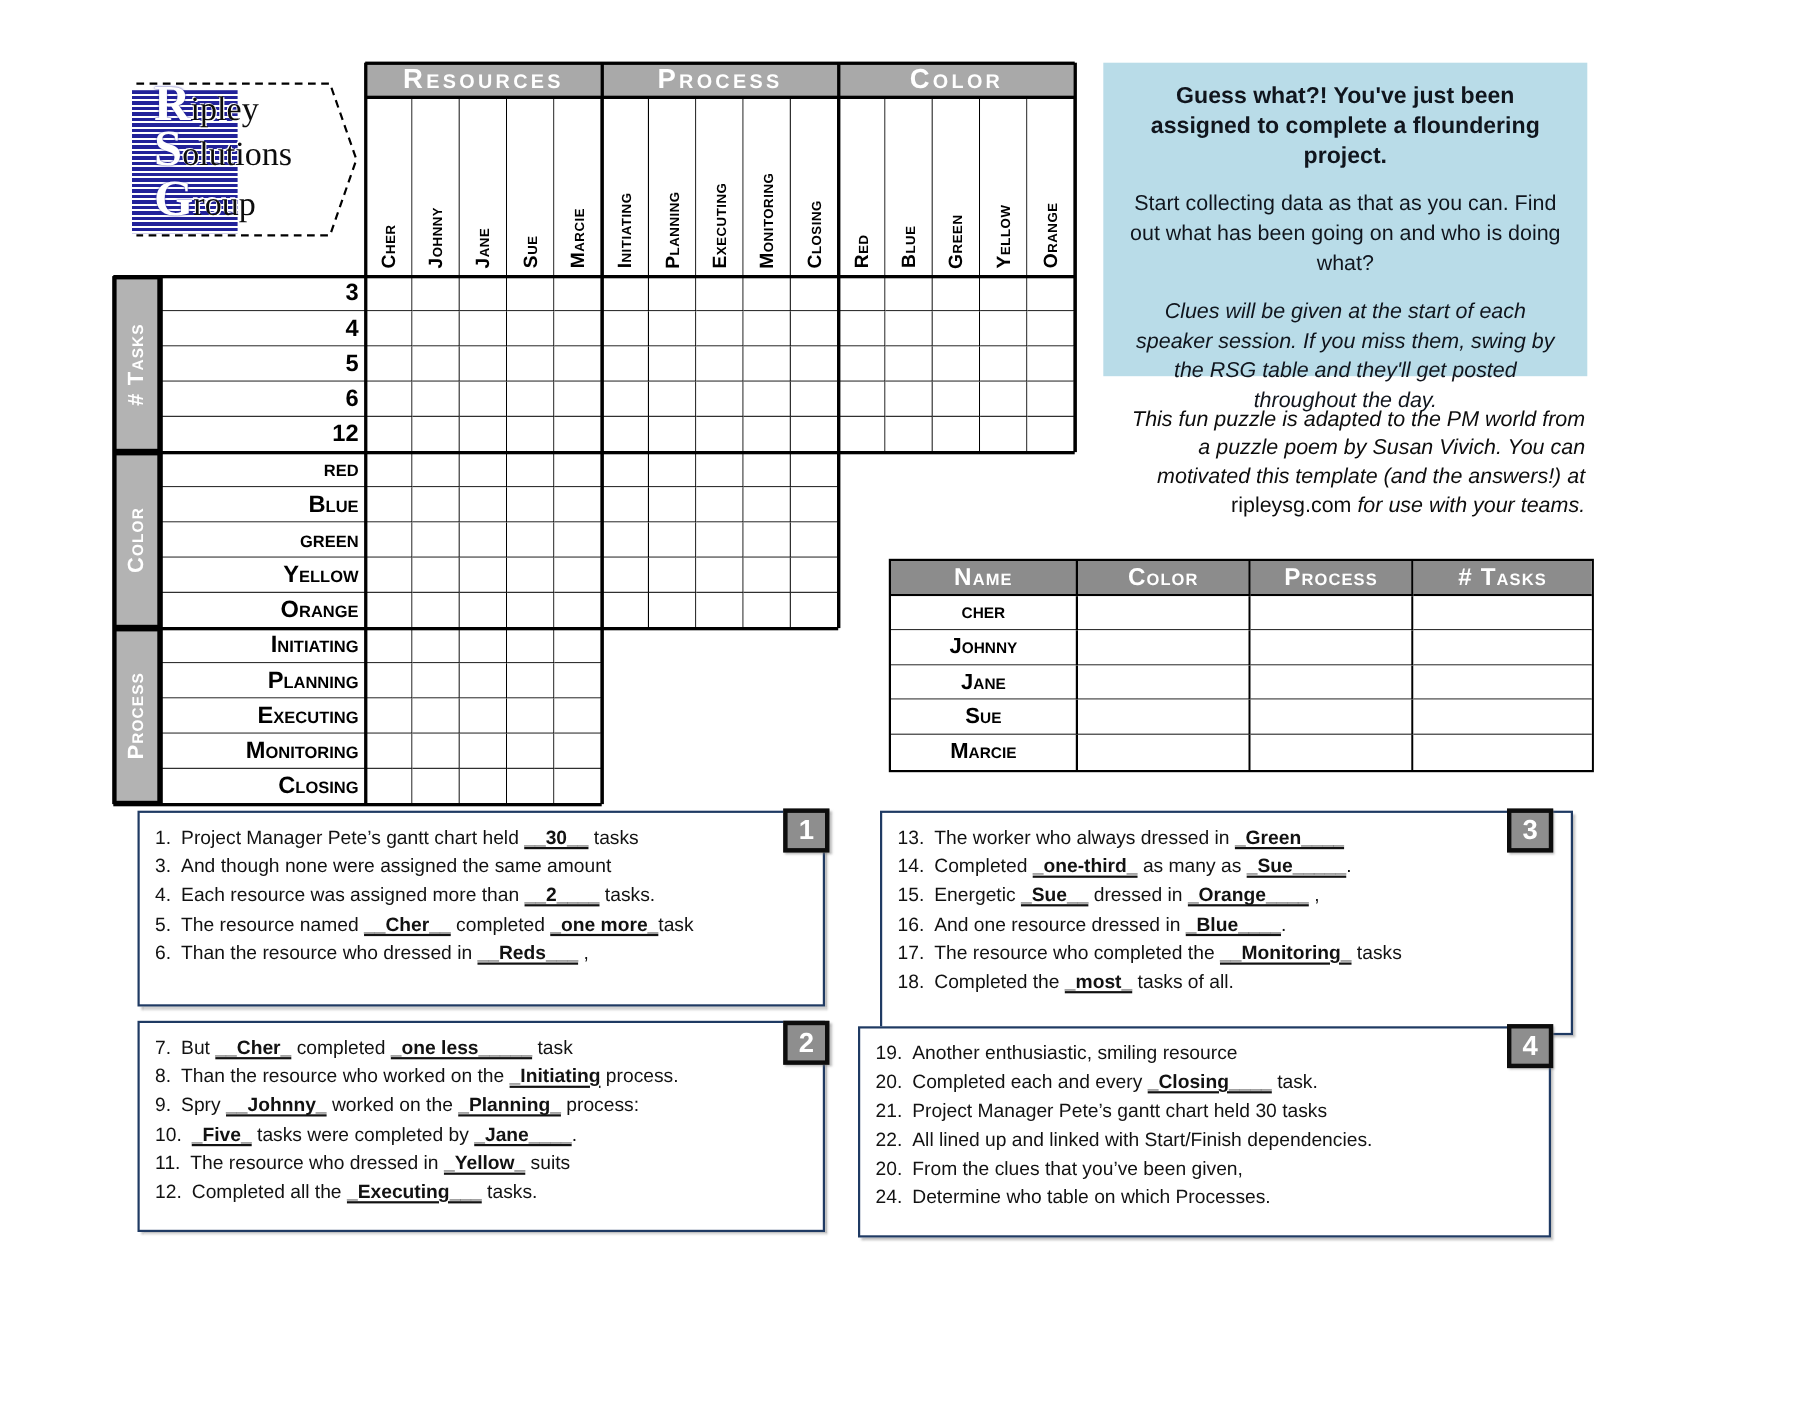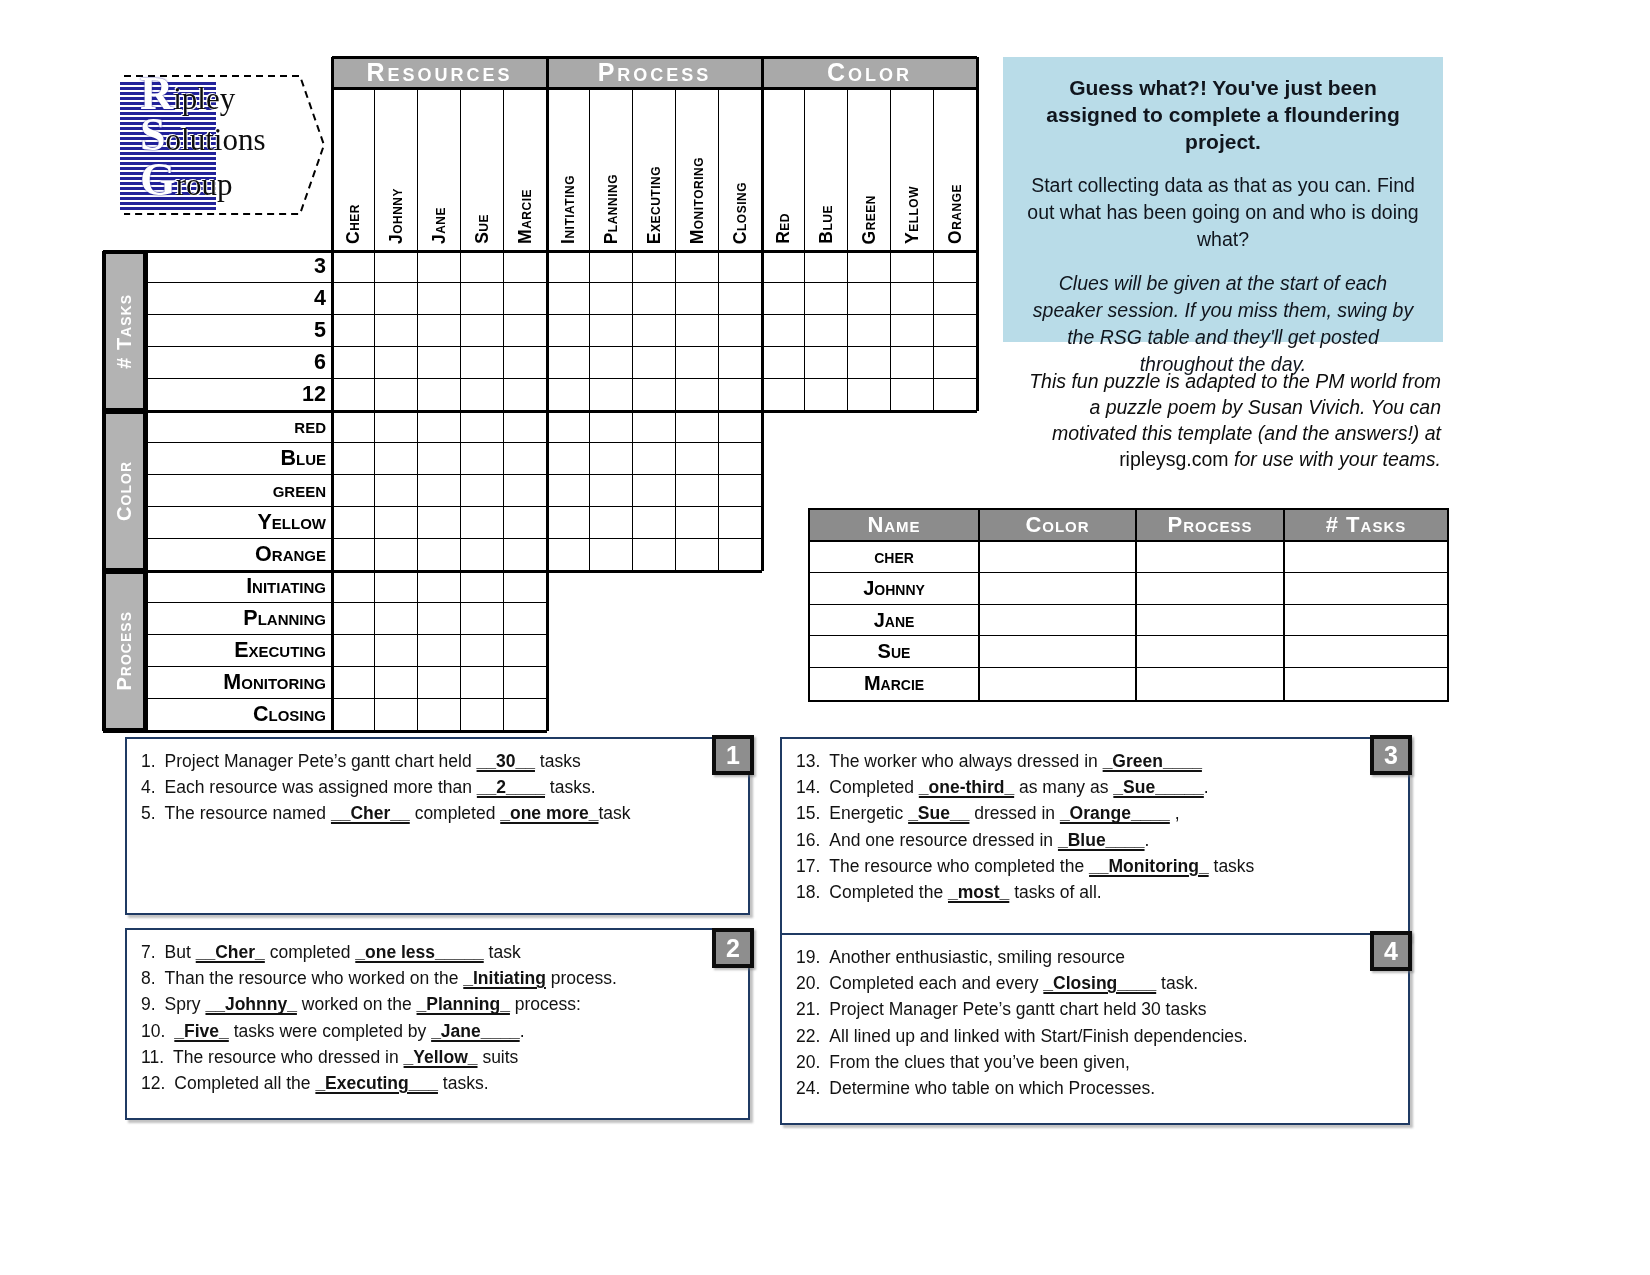--- a/index.html
+++ b/index.html
@@ -362,34 +362,36 @@
       <div class="acell lastcol"></div>
       <div class="acell lastrow aname">Marcie</div>
       <div class="acell lastrow"></div>
       <div class="acell lastrow"></div>
       <div class="acell lastcol lastrow"></div>
     </div>
 
   <div id="clues">
       <div class="cluebox" style="left: 125px; top: 737px; width: 625px; height: 178px;">
         <div class="clue"><span class="cnum">1.</span><span>Project Manager Pete’s gantt chart held </span><span class="blank">__30__</span><span> tasks</span></div>
+        <div class="clue"><span class="cnum">3.</span><span>And though none were assigned the same amount</span></div>
         <div class="clue"><span class="cnum">4.</span><span>Each resource was assigned more than </span><span class="blank">__2____</span><span> tasks.</span></div>
         <div class="clue"><span class="cnum">5.</span><span>The resource named </span><span class="blank">__Cher__</span><span> completed </span><span class="blank">_one more_</span><span>task</span></div>
+        <div class="clue"><span class="cnum">6.</span><span>Than the resource who dressed in </span><span class="blank">__Reds___</span><span> ,</span></div>
       </div>
       <div class="badge" style="left: 712px; top: 735px;">1</div>
       <div class="cluebox" style="left: 125px; top: 928px; width: 625px; height: 192px;">
         <div class="clue"><span class="cnum">7.</span><span>But </span><span class="blank">__Cher_</span><span> completed </span><span class="blank">_one less_____</span><span> task</span></div>
         <div class="clue"><span class="cnum">8.</span><span>Than the resource who worked on the </span><span class="blank">_Initiating</span><span> process.</span></div>
         <div class="clue"><span class="cnum">9.</span><span>Spry  </span><span class="blank">__Johnny_</span><span> worked on the </span><span class="blank">_Planning_</span><span> process:</span></div>
         <div class="clue"><span class="cnum">10.</span><span class="blank">_Five_</span><span> tasks were completed by </span><span class="blank">_Jane____</span><span>.</span></div>
         <div class="clue"><span class="cnum">11.</span><span>The resource who dressed in </span><span class="blank">_Yellow_</span><span> suits</span></div>
         <div class="clue"><span class="cnum">12.</span><span>Completed all the </span><span class="blank">_Executing___</span><span> tasks.</span></div>
       </div>
       <div class="badge" style="left: 712px; top: 928px;">2</div>
-      <div class="cluebox" style="left: 780px; top: 737px; width: 630px; height: 204px;">
+      <div class="cluebox" style="left: 800px; top: 737px; width: 630px; height: 204px;">
         <div class="clue"><span class="cnum">13.</span><span>The worker who always dressed in </span><span class="blank">_Green____</span></div>
         <div class="clue"><span class="cnum">14.</span><span>Completed </span><span class="blank">_one-third_</span><span> as many as </span><span class="blank">_Sue_____</span><span>.</span></div>
         <div class="clue"><span class="cnum">15.</span><span>Energetic </span><span class="blank">_Sue__</span><span> dressed in </span><span class="blank">_Orange____</span><span> ,</span></div>
         <div class="clue"><span class="cnum">16.</span><span>And one resource dressed in </span><span class="blank">_Blue____</span><span>.</span></div>
         <div class="clue"><span class="cnum">17.</span><span>The resource who completed the </span><span class="blank">__Monitoring_</span><span> tasks</span></div>
         <div class="clue"><span class="cnum">18.</span><span>Completed the </span><span class="blank">_most_</span><span> tasks of all.</span></div>
       </div>
       <div class="badge" style="left: 1370px; top: 735px;">3</div>
       <div class="cluebox" style="left: 780px; top: 933px; width: 630px; height: 192px;">
         <div class="clue"><span class="cnum">19.</span><span>Another enthusiastic, smiling resource</span></div>

